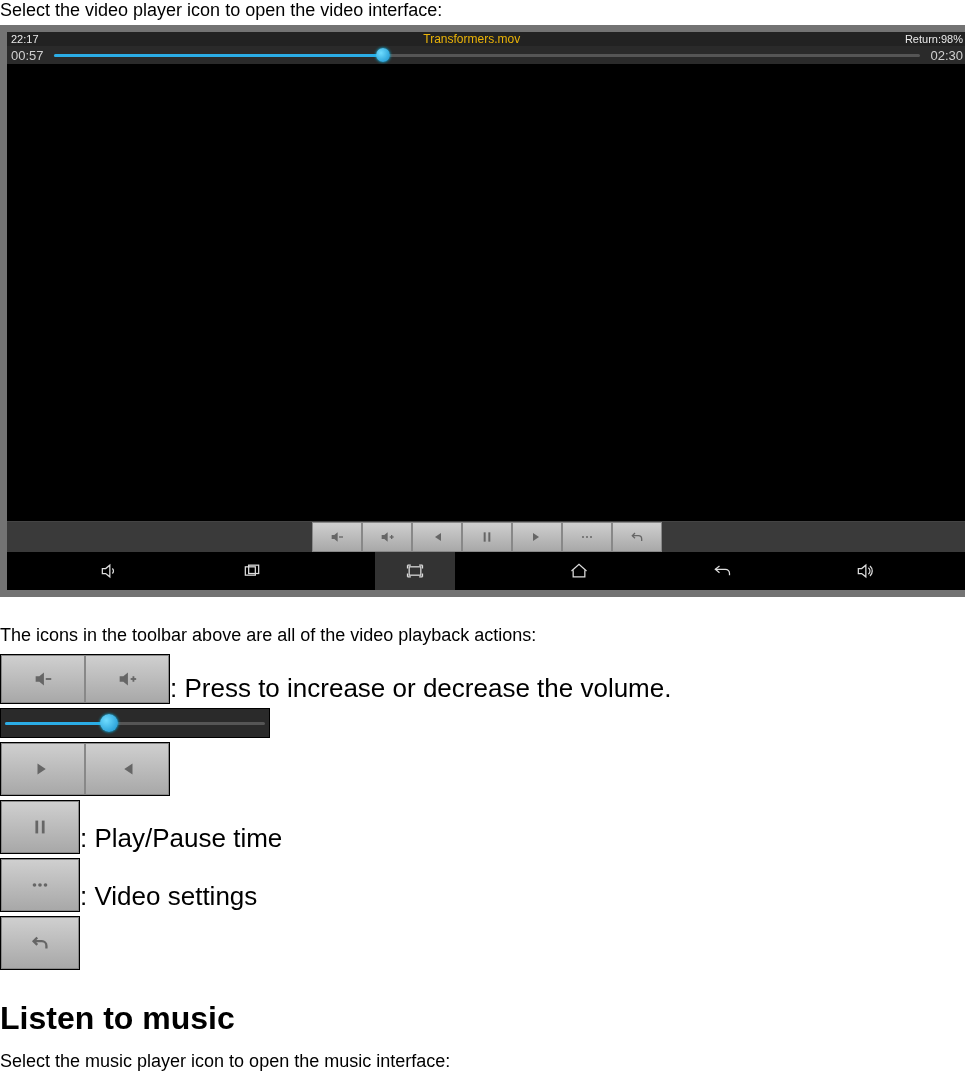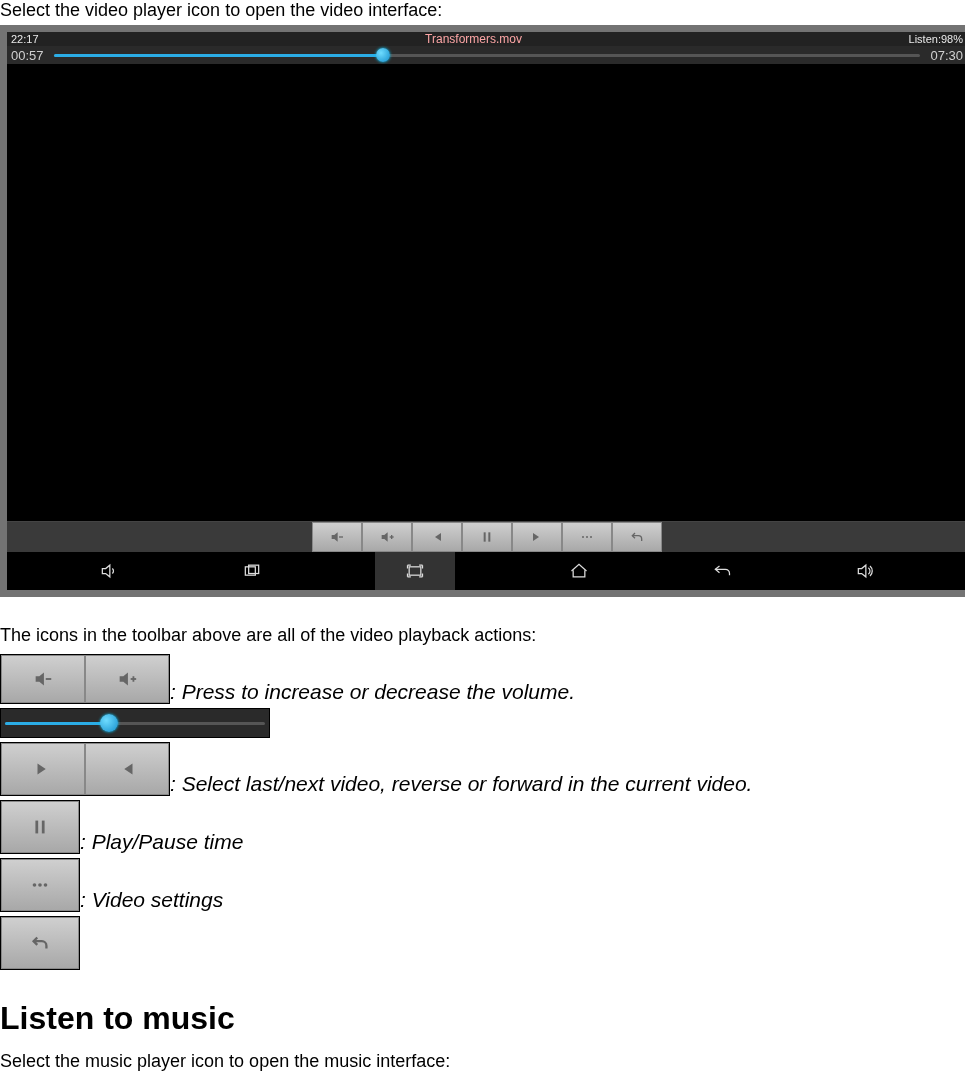--- a/index.html
+++ b/index.html
@@ -26,21 +26,21 @@
     display: flex;
     justify-content: space-between;
     align-items: center;
     height: 14px;
     padding: 0 4px;
     background: #222;
     color: #eaeaea;
     font-size: 11px;
   }
   .title-file {
-    color: #fca5a5;
+    color: #eab308;
     font-size: 12px;
     filter: blur(0.4px);
   }
   .seek-bar {
     display: flex;
     align-items: center;
     height: 18px;
     padding: 0 4px;
     background: #2a2a2a;
     color: #d0d0d0;
@@ -134,22 +134,21 @@
 
   
   .legend-intro {
     font-size: 18px;
     margin: 0 0 8px 0;
   }
   .legend-row {
     display: flex;
     align-items: flex-end;
     margin: 0 0 4px 0;
-    font-size: 21px;
-    font-style: italic;
+    font-size: 26px;
   }
   .legend-icon {
     border: 1px solid #000;
     display: flex;
     align-items: stretch;
     box-sizing: border-box;
     margin-right: 0;
     background: #3a3a3a;
   }
   .legend-btn {
@@ -180,29 +179,29 @@
 </style>
 </head>
 <body>
 
 <p class="intro">Select the video player icon to open the video interface:</p>
 
 <div class="player">
   <div class="status-bar">
     <span>22:17</span>
     <span class="title-file">Transformers.mov</span>
-    <span>Listen:98%</span>
+    <span>Return:98%</span>
   </div>
   <div class="seek-bar">
     <span>00:57</span>
     <div class="seek-track">
       <div class="seek-progress" style="width:38%"></div>
       <div class="seek-thumb" style="left:38%"></div>
     </div>
-    <span>07:30</span>
+    <span>02:30</span>
   </div>
   <div class="video-area"></div>
 
   <div class="toolbar-row">
     <div class="tb-btn">
       <svg viewBox="0 0 24 24">
           <path d="M4 9v6h4l5 4V5L8 9H4z" fill="#666"></path>
           <line x1="15" y1="12" x2="21" y2="12" stroke="#666" stroke-width="2"></line>
         </svg>
     </div>
@@ -320,21 +319,20 @@
       <svg viewBox="0 0 24 24">
           <path d="M18 6v12M6 6l9 6-9 6V6z" fill="#666"></path>
         </svg>
     </div>
     <div class="legend-btn">
       <svg viewBox="0 0 24 24">
           <path d="M6 6v12M18 6L9 12l9 6V6z" fill="#666"></path>
         </svg>
     </div>
   </div>
-  <span>: Select last/next video, reverse or forward in the current video.</span>
 </div>
 
 <div class="legend-row">
   <div class="legend-icon sz-single">
     <div class="legend-btn">
       <svg viewBox="0 0 24 24">
           <rect x="7" y="5" width="3" height="14" fill="#666"></rect>
           <rect x="14" y="5" width="3" height="14" fill="#666"></rect>
         </svg>
     </div>

